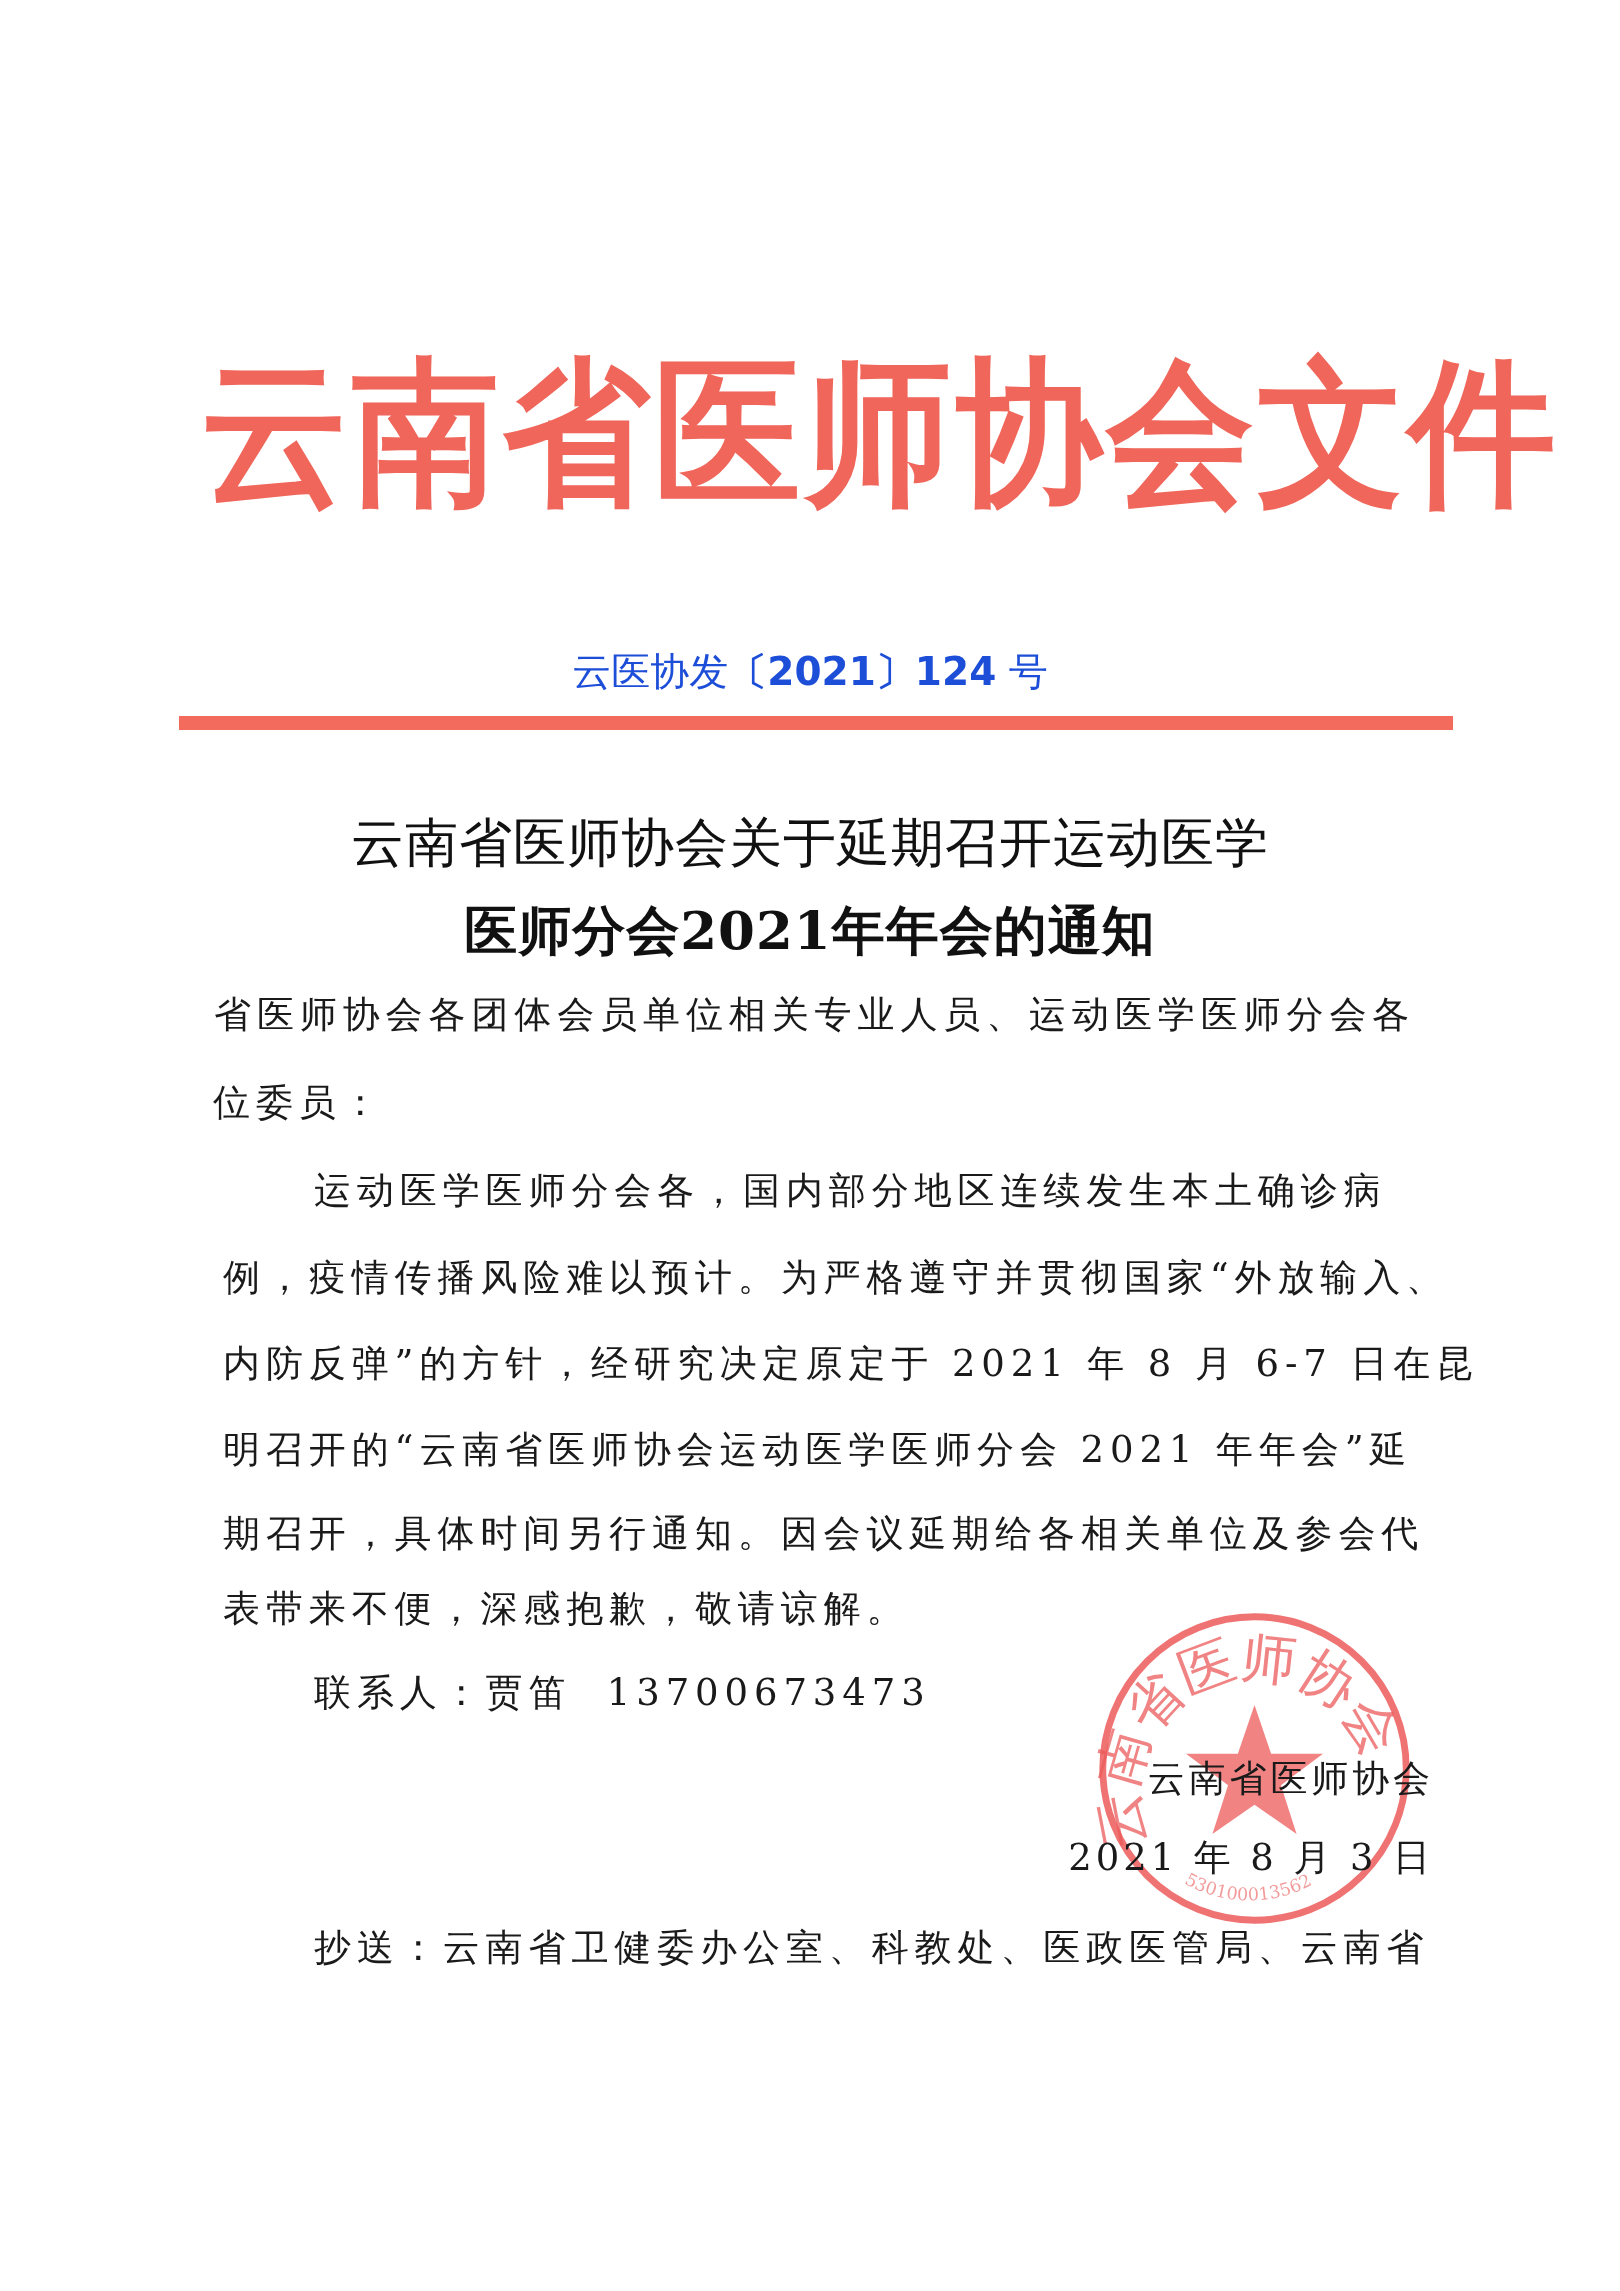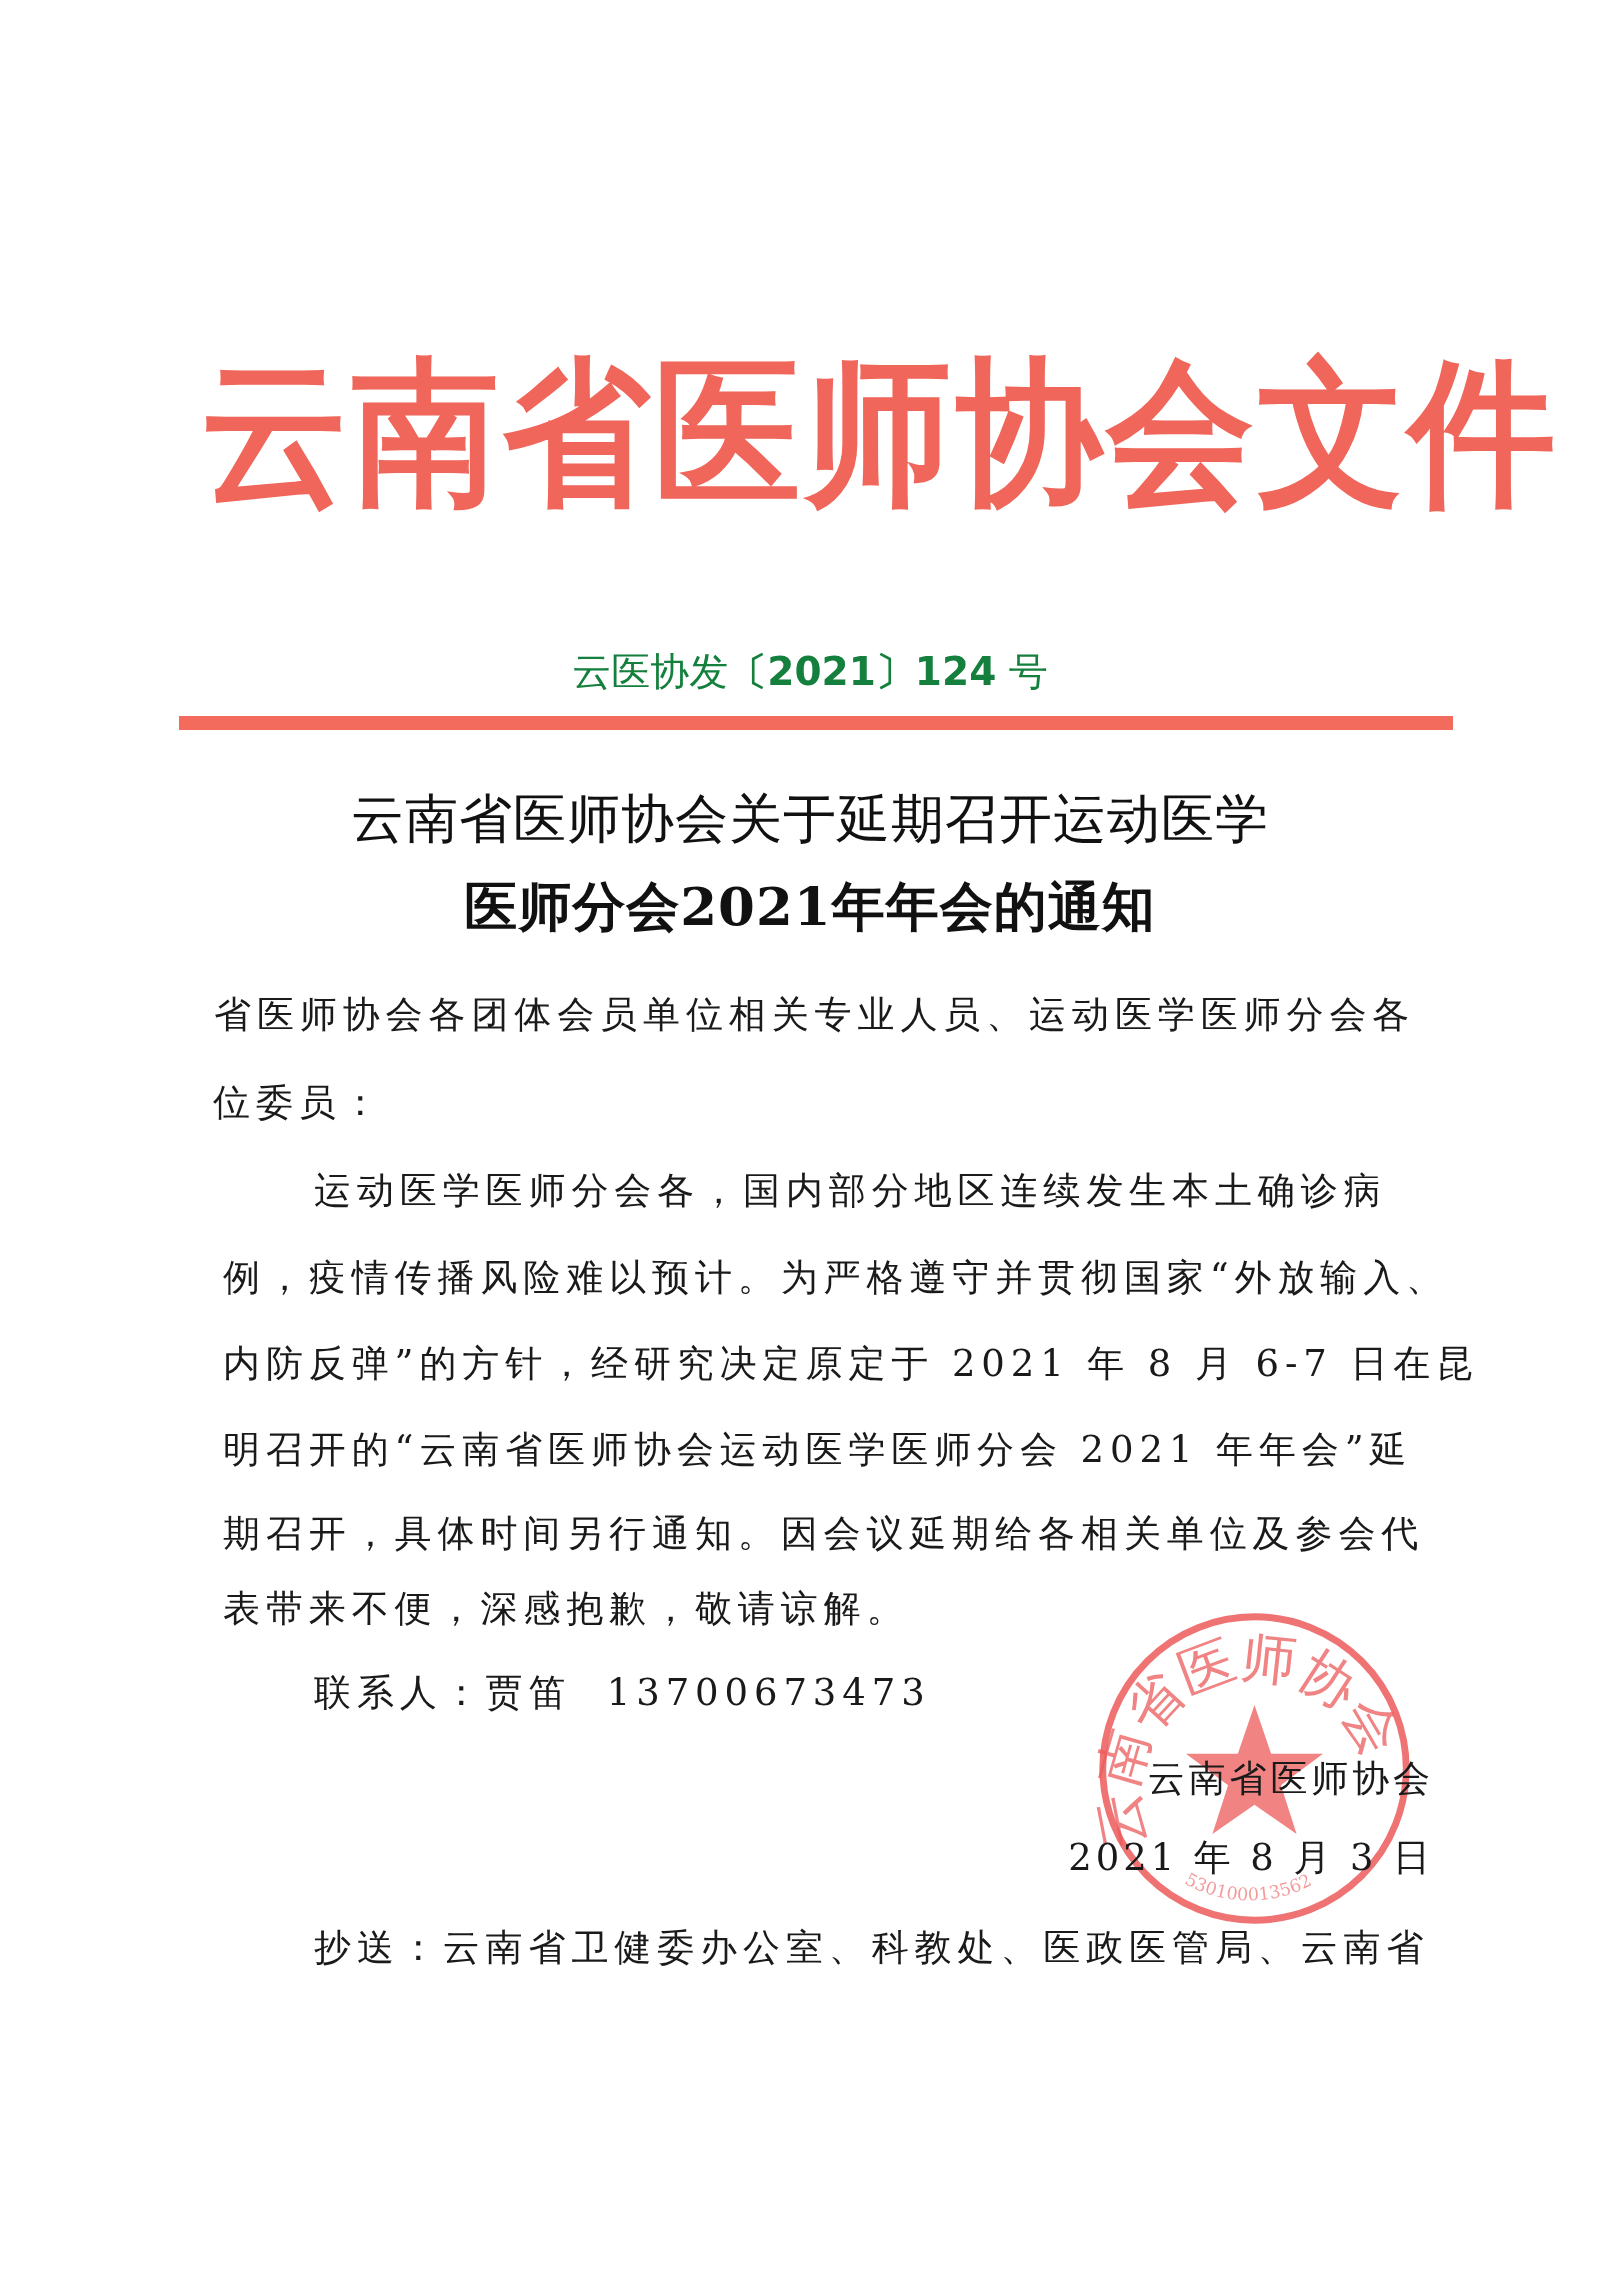--- a/index.html
+++ b/index.html
@@ -8,29 +8,29 @@
   .page { position: absolute; left: 0; top: 0; width: 1620px; height: 2292px; }
 
   .masthead { position: absolute; left: 201px; top: 338px; width: 1235px; height: 176px;
               color: #f0665a; font-family: "DejaVu Serif", "Liberation Serif", serif;
               font-weight: bold; font-size: 147px; line-height: 176px;
               letter-spacing: 3.9px; white-space: nowrap; text-align: center;
               transform: scaleY(1.08); transform-origin: center top; }
 
   .doc-number { position: absolute; left: 0; width: 1620px; top: 642px; text-align: center;
                 font-family: "DejaVu Sans", "Liberation Sans", sans-serif;
-                font-size: 39px; line-height: 59px; color: #15803d; }
+                font-size: 39px; line-height: 59px; color: #1d4ed8; }
   .doc-number b { font-weight: bold; }
 
   .red-rule { position: absolute; left: 179px; top: 716px; width: 1274px; height: 13.7px;
               background: #f26b5d; }
 
   .title { position: absolute; left: 0; width: 1620px; text-align: center;
            font-family: "DejaVu Serif", "Liberation Serif", serif;
-           font-size: 53px; line-height: 59px; color: #111; letter-spacing: 1px; }
+           font-size: 53px; line-height: 59px; color: #111; letter-spacing: 1px; margin-top: 24px; }
   .title.l1 { top: 789px; }
   .title.l2 { top: 877px; font-weight: bold; }
 
   .body-line { position: absolute; font-family: "DejaVu Serif", "Liberation Serif", serif;
                font-size: 37px; line-height: 49px; color: #1a1a1a; white-space: nowrap;
                letter-spacing: 5.9px; }
   .salutation-1 { left: 214px; top: 990px; }
   .salutation-2 { left: 213px; top: 1078px; }
   .p1 { left: 223px; }
   .p1.first { left: 314px; }

